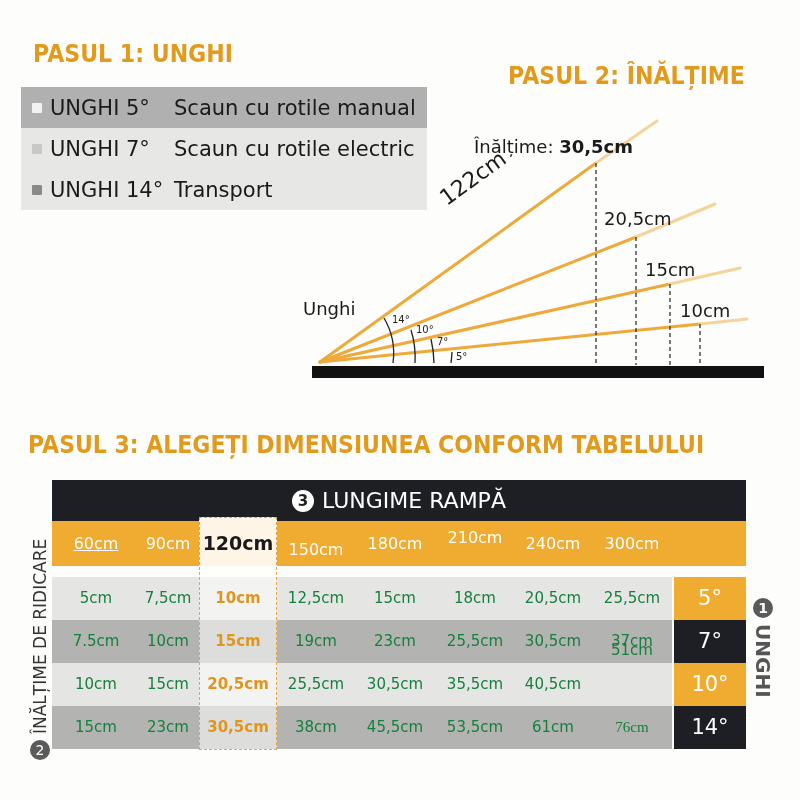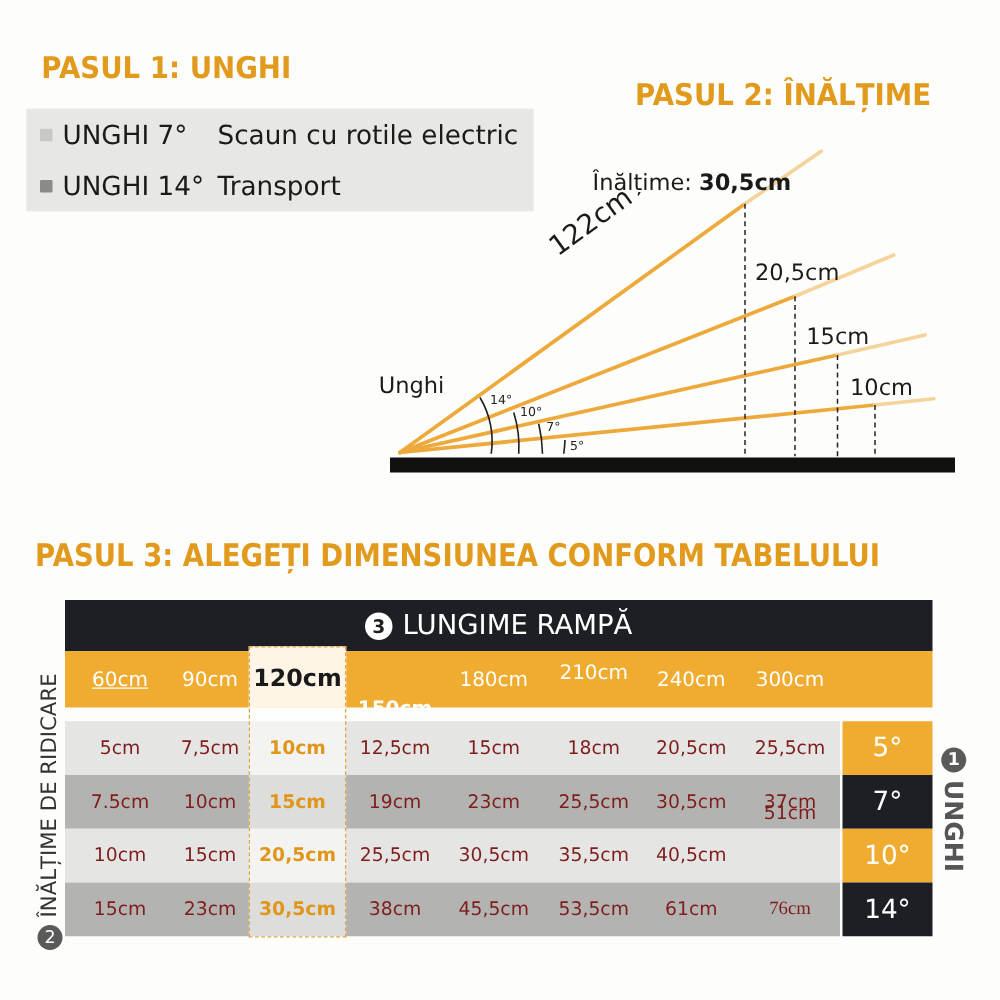--- a/index.html
+++ b/index.html
@@ -36,21 +36,21 @@
   .len-row { position: absolute; left: 52px; top: 521px; width: 694px; height: 45px; background: #f0ac30; }
   .len-cell { position: absolute; top: 0; height: 45px; line-height: 45px; color: #fff; font-size: 16px; text-align: center; width: 80px; }
   .len-cell.sel { color: #1a1a1a; font-size: 19px; font-weight: bold; }
   .sel-col { position: absolute; left: 199px; top: 517px; width: 78px; height: 233px; border: 1px dashed #e0a54a;
     background: rgba(255,255,255,0.55); box-sizing: border-box; }
   .sel-col-top { position: absolute; left: 199px; top: 517px; width: 78px; height: 49px; background: #fde9c7; }
 
   .data-row { position: absolute; left: 52px; width: 620px; height: 43px; }
   .data-row.light { background: #e5e5e3; }
   .data-row.dark { background: #b3b3b1; }
-  .cell { position: absolute; top: 0; height: 43px; line-height: 43px; font-size: 15px; text-align: center; width: 80px; color: #7f1d1d; }
+  .cell { position: absolute; top: 0; height: 43px; line-height: 43px; font-size: 15px; text-align: center; width: 80px; color: #15803d; }
   .cell.hl { color: #e0961a; font-weight: bold; }
   .ang-cell { position: absolute; left: 674px; width: 72px; height: 43px; line-height: 43px; text-align: center; font-size: 21px; color: #fff; }
   .ang-cell.orange { background: #f0ac30; }
   .ang-cell.black { background: #1d1f24; }
 
   .side-left { position: absolute; left: 30px; top: 760px; transform: rotate(-90deg); transform-origin: left top; white-space: nowrap;
     font-size: 17px; color: #333; display: flex; align-items: center; }
   .side-right { position: absolute; left: 775px; top: 598px; transform: rotate(90deg); transform-origin: left top; white-space: nowrap;
     font-size: 20px; font-weight: bold; color: #555; display: flex; align-items: center; }
   .num-circ { display: inline-block; width: 20px; height: 20px; border-radius: 50%; background: #5a5a5a; color: #fff; font-size: 14px;
@@ -59,20 +59,25 @@
   .side-right .num-circ { transform: rotate(-90deg); margin-right: 6px; }
 </style>
 </head>
 <body>
 
 <div id="h1" class="heading">PASUL 1: UNGHI</div>
 <div id="h2" class="heading">PASUL 2: ÎNĂLȚIME</div>
 <div id="h3" class="heading">PASUL 3: ALEGEȚI DIMENSIUNEA CONFORM TABELULUI</div>
 
 <div class="legend">
+  <div class="legend-row dark">
+    <span class="sq" style="background:#f2f2f2"></span>
+    <span class="ang">UNGHI 5°</span>
+    <span class="desc">Scaun cu rotile manual</span>
+  </div>
   <div class="legend-row light">
     <span class="sq" style="background:#c8c8c8"></span>
     <span class="ang">UNGHI 7°</span>
     <span class="desc">Scaun cu rotile electric</span>
   </div>
   <div class="legend-row light">
     <span class="sq" style="background:#8a8a8a"></span>
     <span class="ang">UNGHI 14°</span>
     <span class="desc">Transport</span>
   </div>
@@ -133,21 +138,21 @@
 <div class="data-row dark" style="top:620px;"></div>
 <div class="data-row light" style="top:663px;"></div>
 <div class="data-row dark" style="top:706px;"></div>
 
 <div class="sel-col"></div>
 
 <div id="cells">
     <div class="len-cell" style="left: 56px; top: 521px; position: absolute; text-decoration: underline;">60cm</div>
     <div class="len-cell" style="left: 128px; top: 521px; position: absolute;">90cm</div>
     <div class="len-cell sel" style="left: 198px; top: 521px; position: absolute;">120cm</div>
-    <div class="len-cell" style="left: 276px; top: 544px; position: absolute; font-weight: bold;">150cm</div>
+    <div class="len-cell" style="left: 276px; top: 527px; position: absolute;">150cm</div>
     <div class="len-cell" style="left: 355px; top: 521px; position: absolute;">180cm</div>
     <div class="len-cell" style="left: 435px; top: 515px; position: absolute;">210cm</div>
     <div class="len-cell" style="left: 513px; top: 521px; position: absolute;">240cm</div>
     <div class="len-cell" style="left: 592px; top: 521px; position: absolute;">300cm</div>
     <div class="cell" style="left: 56px; top: 577px;">5cm</div>
     <div class="cell" style="left: 128px; top: 577px;">7,5cm</div>
     <div class="cell hl" style="left: 198px; top: 577px;">10cm</div>
     <div class="cell" style="left: 276px; top: 577px;">12,5cm</div>
     <div class="cell" style="left: 355px; top: 577px;">15cm</div>
     <div class="cell" style="left: 435px; top: 577px;">18cm</div>

